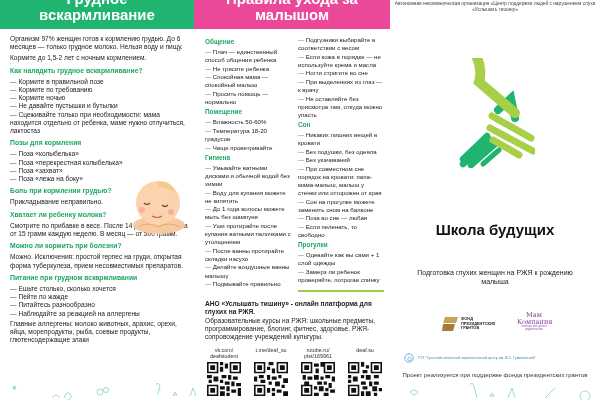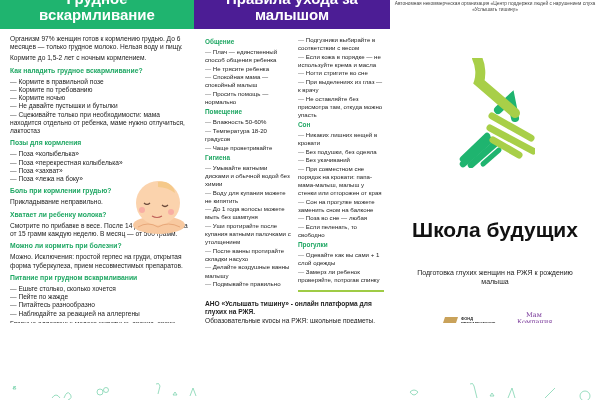--- a/index.html
+++ b/index.html
@@ -1,27 +1,27 @@
 <!DOCTYPE html>
 <html><head>
 <meta charset="utf-8">
 <style>
   * { box-sizing: border-box; margin: 0; padding: 0; }
   html, body { width: 600px; height: 400px; overflow: hidden; background: #ffffff; }
   body { font-family: "Liberation Sans", sans-serif; color: #222; position: relative; }
 
-  .panel { position: absolute; top: 0; height: 323px; overflow: hidden; }
+  .panel { position: absolute; top: 0; height: 400px; overflow: hidden; }
   .p1 { left: 0; width: 194px; }
   .p2 { left: 194px; width: 196px; }
   .p3 { left: 390px; width: 210px; }
 
   .header { position: absolute; left: 0; top: 0; height: 29px; color: #fff; text-align: center;
     font-weight: bold; font-size: 15px; line-height: 16px; overflow: hidden; }
   .p1 .header { background: #1fb46f; width: 194px; }
-  .p2 .header { background: #4c1d95; width: 196px; }
+  .p2 .header { background: #ec4899; width: 196px; }
   .header .l1 { position: relative; top: -9px; display: block; }
   .header .l2 { position: relative; top: -9px; display: block; }
 
   .green-title { color: #1fa763; font-weight: bold; }
   .body-txt { font-size: 6.6px; line-height: 8.2px; color: #222; }
   .dash::before { content: "— "; color: #555; }
 
   .p1 .content { position: absolute; left: 10px; top: 35px; width: 182px; }
   .p1 .content p { margin-bottom: 3px; }
   .p1 .sec { font-size: 6.8px; margin: 4px 0 3px; }
@@ -42,21 +42,21 @@
   .ano .lead { font-weight: bold; color: #222; }
 
   .links { position: absolute; left: 8px; top: 347px; width: 185px; display: flex; justify-content: space-between; }
   .link-item { width: 44px; text-align: center; font-size: 5.4px; line-height: 6.2px; color: #333; }
   .qr { width: 34px; height: 34px; margin: 3px auto 0; position: relative; background: #fff; }
 
   .orgline { position: absolute; left: 0; top: 1px; width: 210px; text-align: center; font-size: 4.8px; line-height: 5.6px; color: #444; }
 
   .logo { position: absolute; left: 65px; top: 58px; width: 80px; height: 110px; }
 
-  .title { position: absolute; left: 0; top: 220px; width: 210px; text-align: center; font-weight: bold; font-size: 21px; line-height: 19px; color: #111; }
+  .title { position: absolute; left: 0; top: 220px; width: 210px; text-align: center; font-weight: bold; font-size: 15px; line-height: 19px; color: #111; }
   .subtitle { position: absolute; left: 20px; top: 268px; width: 170px; text-align: center; font-size: 7px; line-height: 9px; color: #222; }
 
   .fund { position: absolute; left: 52px; top: 317px; display: flex; align-items: center; gap: 3px; }
   .fund-name { font-size: 3.9px; line-height: 4.6px; font-weight: bold; color: #222; }
   .mam { position: absolute; left: 127px; top: 312px; width: 34px; text-align: center; color: #7a3a9a; }
   .mam .m1 { font-size: 6.6px; line-height: 6.5px; display: block; font-family: "DejaVu Serif", serif; }
   .mam .m2 { font-size: 2.8px; line-height: 3px; display: block; color: #8a5aa0; }
 
   .center { position: absolute; left: 14px; top: 353px; display: flex; align-items: center; gap: 4px; }
   .center-txt { font-size: 3.6px; color: #3a8ab0; }

